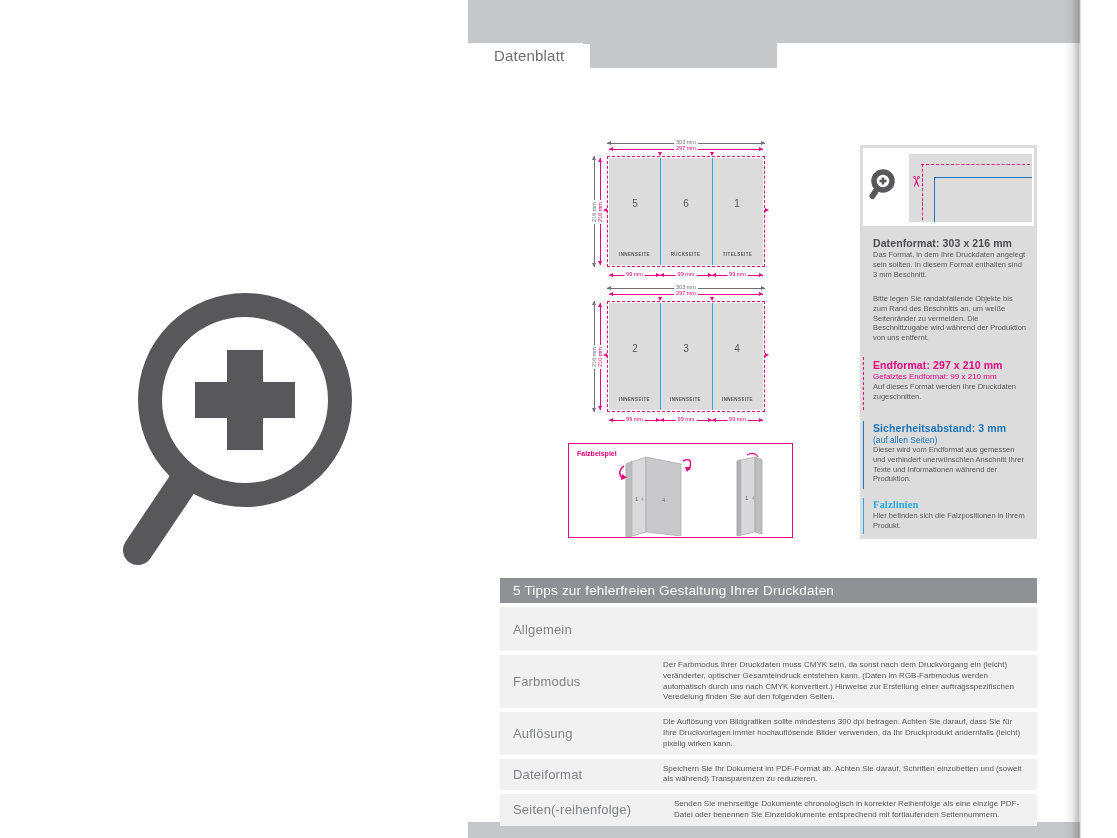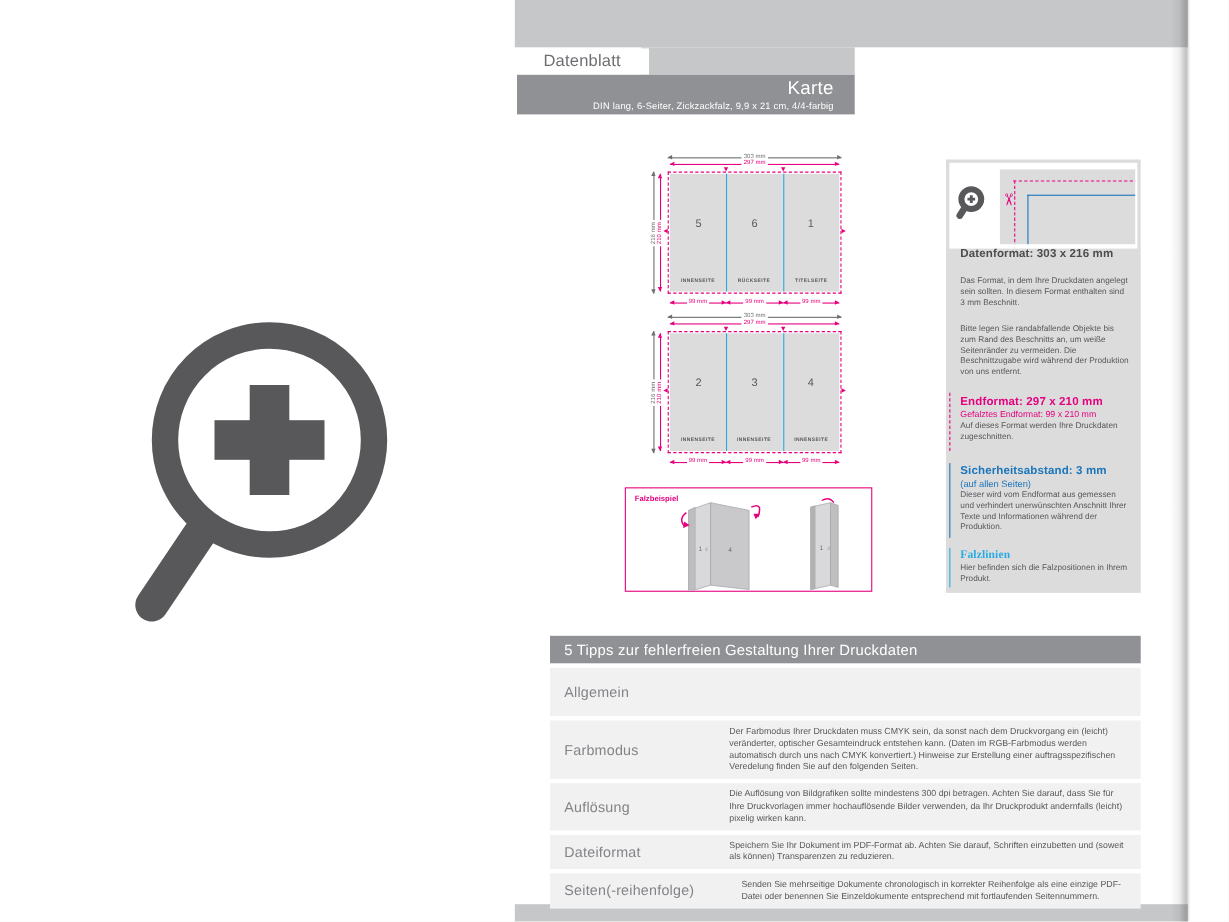--- a/index.html
+++ b/index.html
@@ -82,24 +82,20 @@
 <body>
 
 <div class="canvas">
 
   <div class="strip" style="left:468px;top:0;width:612px;height:43px;"></div>
   <div class="strip" style="left:583px;top:43px;width:194px;height:25px;"></div>
   <div class="strip" style="left:468px;top:822px;width:612px;height:16px;"></div>
   <div class="page-shadow"></div>
 
   <div class="tab">Datenblatt</div>
-  <div class="titlebar">
-    <div class="t1">Karte</div>
-    <div class="t2">DIN lang, 6-Seiter, Zickzackfalz, 9,9 x 21 cm, 4/4-farbig</div>
-  </div>
 
   <svg class="bigzoom" viewBox="0 0 280 300">
     <circle cx="145" cy="128" r="95" fill="none" stroke="#58585a" stroke-width="24"></circle>
     <rect x="95" y="110" width="100" height="36" fill="#58585a"></rect>
     <rect x="127" y="78" width="36" height="100" fill="#58585a"></rect>
     <line x1="85" y1="208" x2="38" y2="278" stroke="#58585a" stroke-width="30" stroke-linecap="round"></line>
   </svg>
 
   <div class="diagram" style="left:586px;top:138px;">
     <div class="dh c-dark" style="left:21px;top:5px;width:158px;">
@@ -211,21 +207,21 @@
       </svg>
       <div class="corner">
         <div class="dash-h"></div>
         <div class="dash-v"></div>
         <div class="cut-h"></div>
         <div class="cut-v"></div>
         <div class="scis">✂</div>
       </div>
     </div>
 
-    <div class="sb-h" style="left:13px;top:80px;color:#4d4d4f;">Datenformat: 303 x 216 mm</div>
+    <div class="sb-h" style="left:13px;top:92px;color:#4d4d4f;">Datenformat: 303 x 216 mm</div>
     <div class="sb-p" style="left:13px;top:105px;">Das Format, in dem Ihre Druckdaten angelegt sein sollten. In diesem Format enthalten sind 3 mm Beschnitt.</div>
     <div class="sb-p" style="left:13px;top:149px;">Bitte legen Sie randabfallende Objekte bis zum Rand des Beschnitts an, um weiße Seitenränder zu vermeiden. Die Beschnittzugabe wird während der Produktion von uns entfernt.</div>
 
     <div class="sb-line" style="top:212px;height:53px;border-left:1.5px dashed var(--magenta);"></div>
     <div class="sb-h" style="left:13px;top:214px;color:var(--magenta);">Endformat: 297 x 210 mm</div>
     <div class="sb-sub" style="left:13px;top:227px;color:var(--magenta);">Gefalztes Endformat: 99 x 210 mm</div>
     <div class="sb-p" style="left:13px;top:237px;">Auf dieses Format werden Ihre Druckdaten zugeschnitten.</div>
 
     <div class="sb-line" style="top:276px;height:68px;border-left:1.5px solid var(--blue);"></div>
     <div class="sb-h" style="left:13px;top:277px;color:var(--blue);">Sicherheitsabstand: 3 mm</div>
@@ -246,21 +242,21 @@
     <div class="tips-row" style="min-height:48px;">
       <div class="tips-label">Farbmodus</div>
       <div class="tips-text">Der Farbmodus Ihrer Druckdaten muss CMYK sein, da sonst nach dem Druckvorgang ein (leicht) veränderter, optischer Gesamteindruck entstehen kann. (Daten im RGB-Farbmodus werden automatisch durch uns nach CMYK konvertiert.) Hinweise zur Erstellung einer auftragsspezifischen Veredelung finden Sie auf den folgenden Seiten.</div>
     </div>
     <div class="tips-row" style="min-height:40px;">
       <div class="tips-label">Auflösung</div>
       <div class="tips-text">Die Auflösung von Bildgrafiken sollte mindestens 300 dpi betragen. Achten Sie darauf, dass Sie für Ihre Druckvorlagen immer hochauflösende Bilder verwenden, da Ihr Druckprodukt andernfalls (leicht) pixelig wirken kann.</div>
     </div>
     <div class="tips-row" style="min-height:28px;">
       <div class="tips-label">Dateiformat</div>
-      <div class="tips-text">Speichern Sie Ihr Dokument im PDF-Format ab. Achten Sie darauf, Schriften einzubetten und (soweit als können) Transparenzen zu reduzieren.</div>
+      <div class="tips-text">Speichern Sie Ihr Dokument im PDF-Format ab. Achten Sie darauf, Schriften einzubetten und (soweit als während) Transparenzen zu reduzieren.</div>
     </div>
     <div class="tips-row" style="min-height:31px;gap:11px;">
       <div class="tips-label">Seiten(-reihenfolge)</div>
       <div class="tips-text">Senden Sie mehrseitige Dokumente chronologisch in korrekter Reihenfolge als eine einzige PDF-Datei oder benennen Sie Einzeldokumente entsprechend mit fortlaufenden Seitennummern.</div>
     </div>
   </div>
 
 </div>
 
 </body></html>

